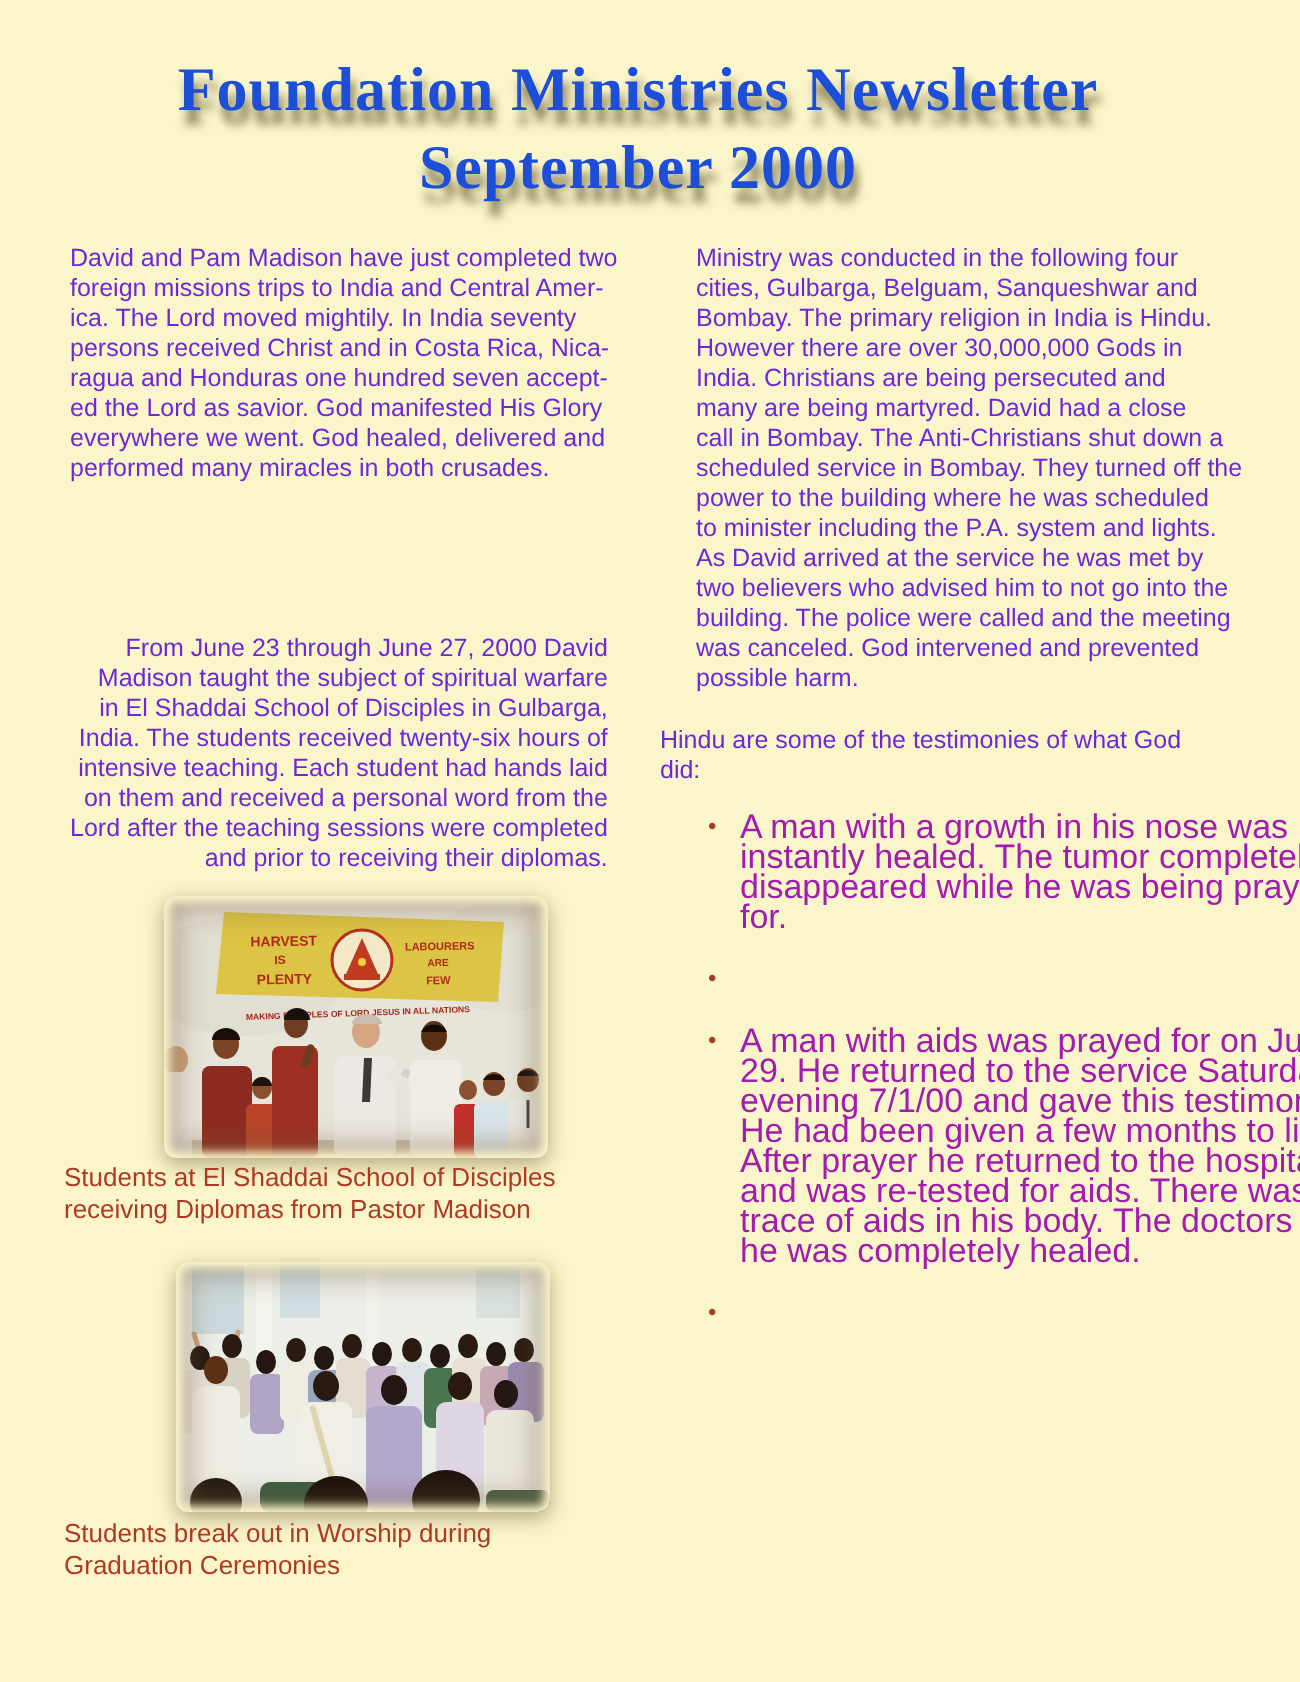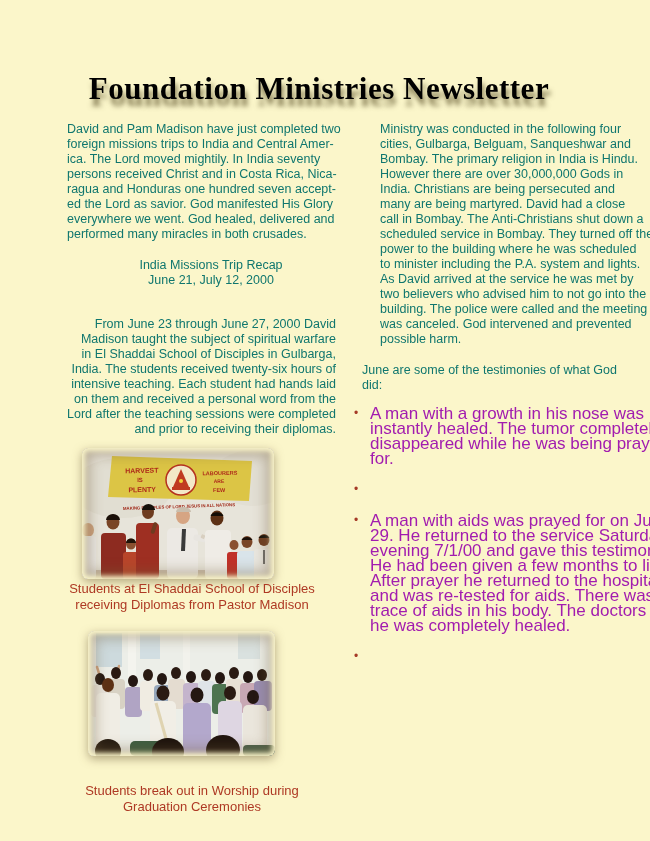--- a/index.html
+++ b/index.html
@@ -4,74 +4,72 @@
 <style>
   html,body{margin:0;padding:0;}
   .page{
     position:relative; width:650px; height:841px;
     background:#FBF6CA; overflow:hidden;
     font-family:"Liberation Sans", sans-serif;
   }
   .title{
     position:absolute; left:0; width:638px; text-align:center;
     font-family:"Liberation Serif", serif; font-weight:bold;
-    font-size:31px; color:#000000; letter-spacing:0.5px;
+    font-size:31px; color:#1d4ed8; letter-spacing:0.5px;
     text-shadow:2px 7px 5px rgba(105,95,55,0.8);
     white-space:pre;
-    margin-top:44px;
   }
   .body-text{
     position:absolute; font-size:12.5px; line-height:15px;
-    color:#0f766e; white-space:pre;margin-left:32px;
+    color:#6d28d9; white-space:pre;
   }
   .centered{ text-align:center; }
   .photo{
     position:absolute; border-radius:6px; overflow:hidden;
     box-shadow:0 3px 10px rgba(110,90,55,0.5);
   }
   .photo svg{ display:block; }
   .vignette{
     position:absolute; inset:0; border-radius:6px; pointer-events:none;
     box-shadow: inset 0 0 5px 3px #FBF6CA,
                 inset 0 0 14px 7px rgba(120,95,60,0.45);
   }
   .caption{
     position:absolute; font-size:13px; line-height:15.5px;
-    color:#AE3924; text-align:center; white-space:pre;
+    color:#AE3924; white-space:pre;
   }
   .bullets{ position:absolute; left:330px; top:406px; width:300px; }
   .bullet{ display:flex; margin-bottom:16px; }
   .bullet .dot{
     margin-left:24px; width:10px; flex:none;
     font-size:12px; line-height:15px; color:#A53A27;
   }
   .bullet .txt{
     margin-left:6px; font-size:17px; line-height:15px;
     color:#a21caf; white-space:pre;
   }
   .banner-text{ font-family:"Liberation Sans", sans-serif; font-weight:bold; fill:#AE2B1A; }
 </style>
 </head>
 <body>
 
 <div class="page">
 
   <div class="title" style="top:27px;">Foundation Ministries Newsletter</div>
+  <div class="title" style="top:66px;">September 2000</div>
 
   <div class="body-text" style="left:35px; top:122px;">David and Pam Madison have just completed two
 foreign missions trips to India and Central Amer-
 ica. The Lord moved mightily. In India seventy
 persons received Christ and in Costa Rica, Nica-
 ragua and Honduras one hundred seven accept-
 ed the Lord as savior. God manifested His Glory
 everywhere we went. God healed, delivered and
 performed many miracles in both crusades.</div>
 
-  <div class="body-text centered" style="left:35px; top:258px; width:288px;">India Missions Trip Recap
-June 21, July 12, 2000</div>
 
   <div class="body-text" style="left:35px; top:317px;text-align:right;">From June 23 through June 27, 2000 David
 Madison taught the subject of spiritual warfare
 in El Shaddai School of Disciples in Gulbarga,
 India. The students received twenty-six hours of
 intensive teaching. Each student had hands laid
 on them and received a personal word from the
 Lord after the teaching sessions were completed
 and prior to receiving their diplomas.</div>
 
@@ -228,40 +226,40 @@
         <ellipse cx="20" cy="120" rx="13" ry="12" fill="#241A10"></ellipse>
         <rect x="42" y="110" width="34" height="15" rx="5" fill="#3C5C40"></rect>
         <ellipse cx="80" cy="121" rx="16" ry="14" fill="#1C120C"></ellipse>
         <ellipse cx="135" cy="119" rx="17" ry="15" fill="#20150E"></ellipse>
         <rect x="155" y="114" width="32" height="11" rx="4" fill="#49604A"></rect>
       </g>
     </svg>
     <div class="vignette"></div>
   </div>
 
-  <div class="caption" style="left:32px; top:759px; width:320px;margin-top:24px;">Students break out in Worship during
+  <div class="caption" style="left:32px; top:759px; width:320px;">Students break out in Worship during
 Graduation Ceremonies</div>
 
   <div class="body-text" style="left:348px; top:122px;">Ministry was conducted in the following four
 cities, Gulbarga, Belguam, Sanqueshwar and
 Bombay. The primary religion in India is Hindu.
 However there are over 30,000,000 Gods in
 India. Christians are being persecuted and
 many are being martyred. David had a close
 call in Bombay. The Anti-Christians shut down a
 scheduled service in Bombay. They turned off the
 power to the building where he was scheduled
 to minister including the P.A. system and lights.
 As David arrived at the service he was met by
 two believers who advised him to not go into the
 building. The police were called and the meeting
 was canceled. God intervened and prevented
 possible harm.</div>
 
-  <div class="body-text" style="left:330px; top:363px;">June are some of the testimonies of what God
+  <div class="body-text" style="left:330px; top:363px;">Hindu are some of the testimonies of what God
 did:</div>
 
   <div class="bullets">
     <div class="bullet">
       <span class="dot">•</span>
       <span class="txt">A man with a growth in his nose was
 instantly healed. The tumor completely
 disappeared while he was being prayed
 for.</span>
     </div>

